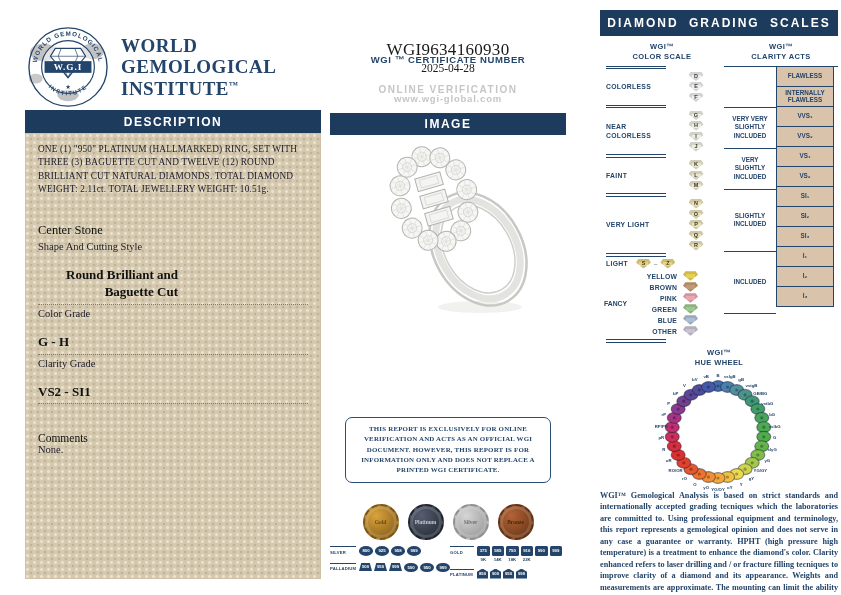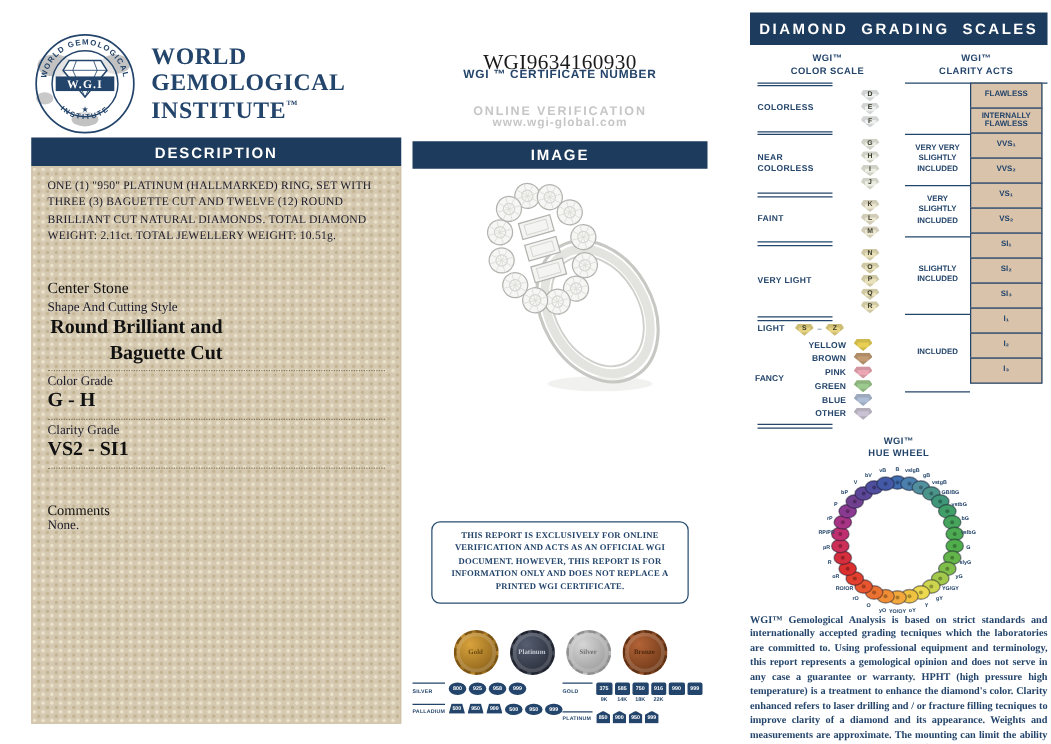--- a/index.html
+++ b/index.html
@@ -21,22 +21,22 @@
        background-image:
          radial-gradient(circle at 1.5px 1.5px, #ece3cb 1.1px, transparent 1.7px),
          radial-gradient(circle at 5px 5px, #c2b392 1.1px, transparent 1.7px);
        background-size:7px 7px; }
   .desc-text { font-family:"Liberation Serif",serif; font-size:9.3px; line-height:1.45;
                color:#1c1c2c; letter-spacing:.15px; }
   .cs-heading { font-family:"Liberation Serif",serif; font-size:12.5px; color:#111; margin-top:26px; }
   .cs-row { display:flex; justify-content:space-between; align-items:flex-start;
             border-bottom:1px dotted #857a5e; padding:3px 0 3px 0;flex-direction:column; }
   .cs-label { font-family:"Liberation Serif",serif; font-size:10.5px; color:#1c1c2c; }
-  .cs-value { font-family:"Liberation Serif",serif; font-size:16px; font-weight:bold;
-              color:#111; text-align:right; max-width:140px; line-height:1.3; }
+  .cs-value { font-family:"Liberation Serif",serif; font-size:13px; font-weight:bold;
+              color:#111; text-align:right; max-width:140px; line-height:1.3;margin-top:15px; }
   .comments-heading { font-family:"Liberation Serif",serif; font-size:11.5px; color:#111; margin-top:28px; }
   .comments-value { font-family:"Liberation Serif",serif; font-size:10.5px; color:#1c1c2c; }
   .retail { margin-top:16px; font-family:"Liberation Serif",serif; font-size:11.5px; color:#111; }
   .retail .b { font-weight:bold; }
 
   
   .mid-panel { position:absolute; left:330px; top:25px; width:236px; height:566px; }
   .cert-label { position:absolute; top:2px; width:100%; text-align:center; font-weight:bold;
                 font-size:9.5px; letter-spacing:.6px; color:#24456b;margin-top:27px; }
   .cert-number { position:absolute; top:15px; width:100%; text-align:center;
@@ -175,20 +175,21 @@
           </div>
         </div>
       <div class="comments-heading">Comments</div>
       <div class="comments-value">None.</div>
     </div>
   </div>
 
   <div class="mid-panel">
     <div class="cert-label">WGI ™ CERTIFICATE NUMBER</div>
     <div class="cert-number">WGI9634160930</div>
+    <div class="cert-date">2025-04-28</div>
     <div class="online-verif">ONLINE VERIFICATION</div>
     <div class="website">www.wgi-global.com</div>
     <div class="navy-bar image-bar">IMAGE</div>
 
     <div class="ring-wrap">
       <svg viewBox="0 0 236 185" width="236" height="185">
         <defs>
           <g id="rb">
             <circle r="10" fill="#f6f6f4" stroke="#b2b2ae" stroke-width="1"></circle>
             <circle r="4.5" fill="none" stroke="#d6d6d2" stroke-width="1"></circle>

